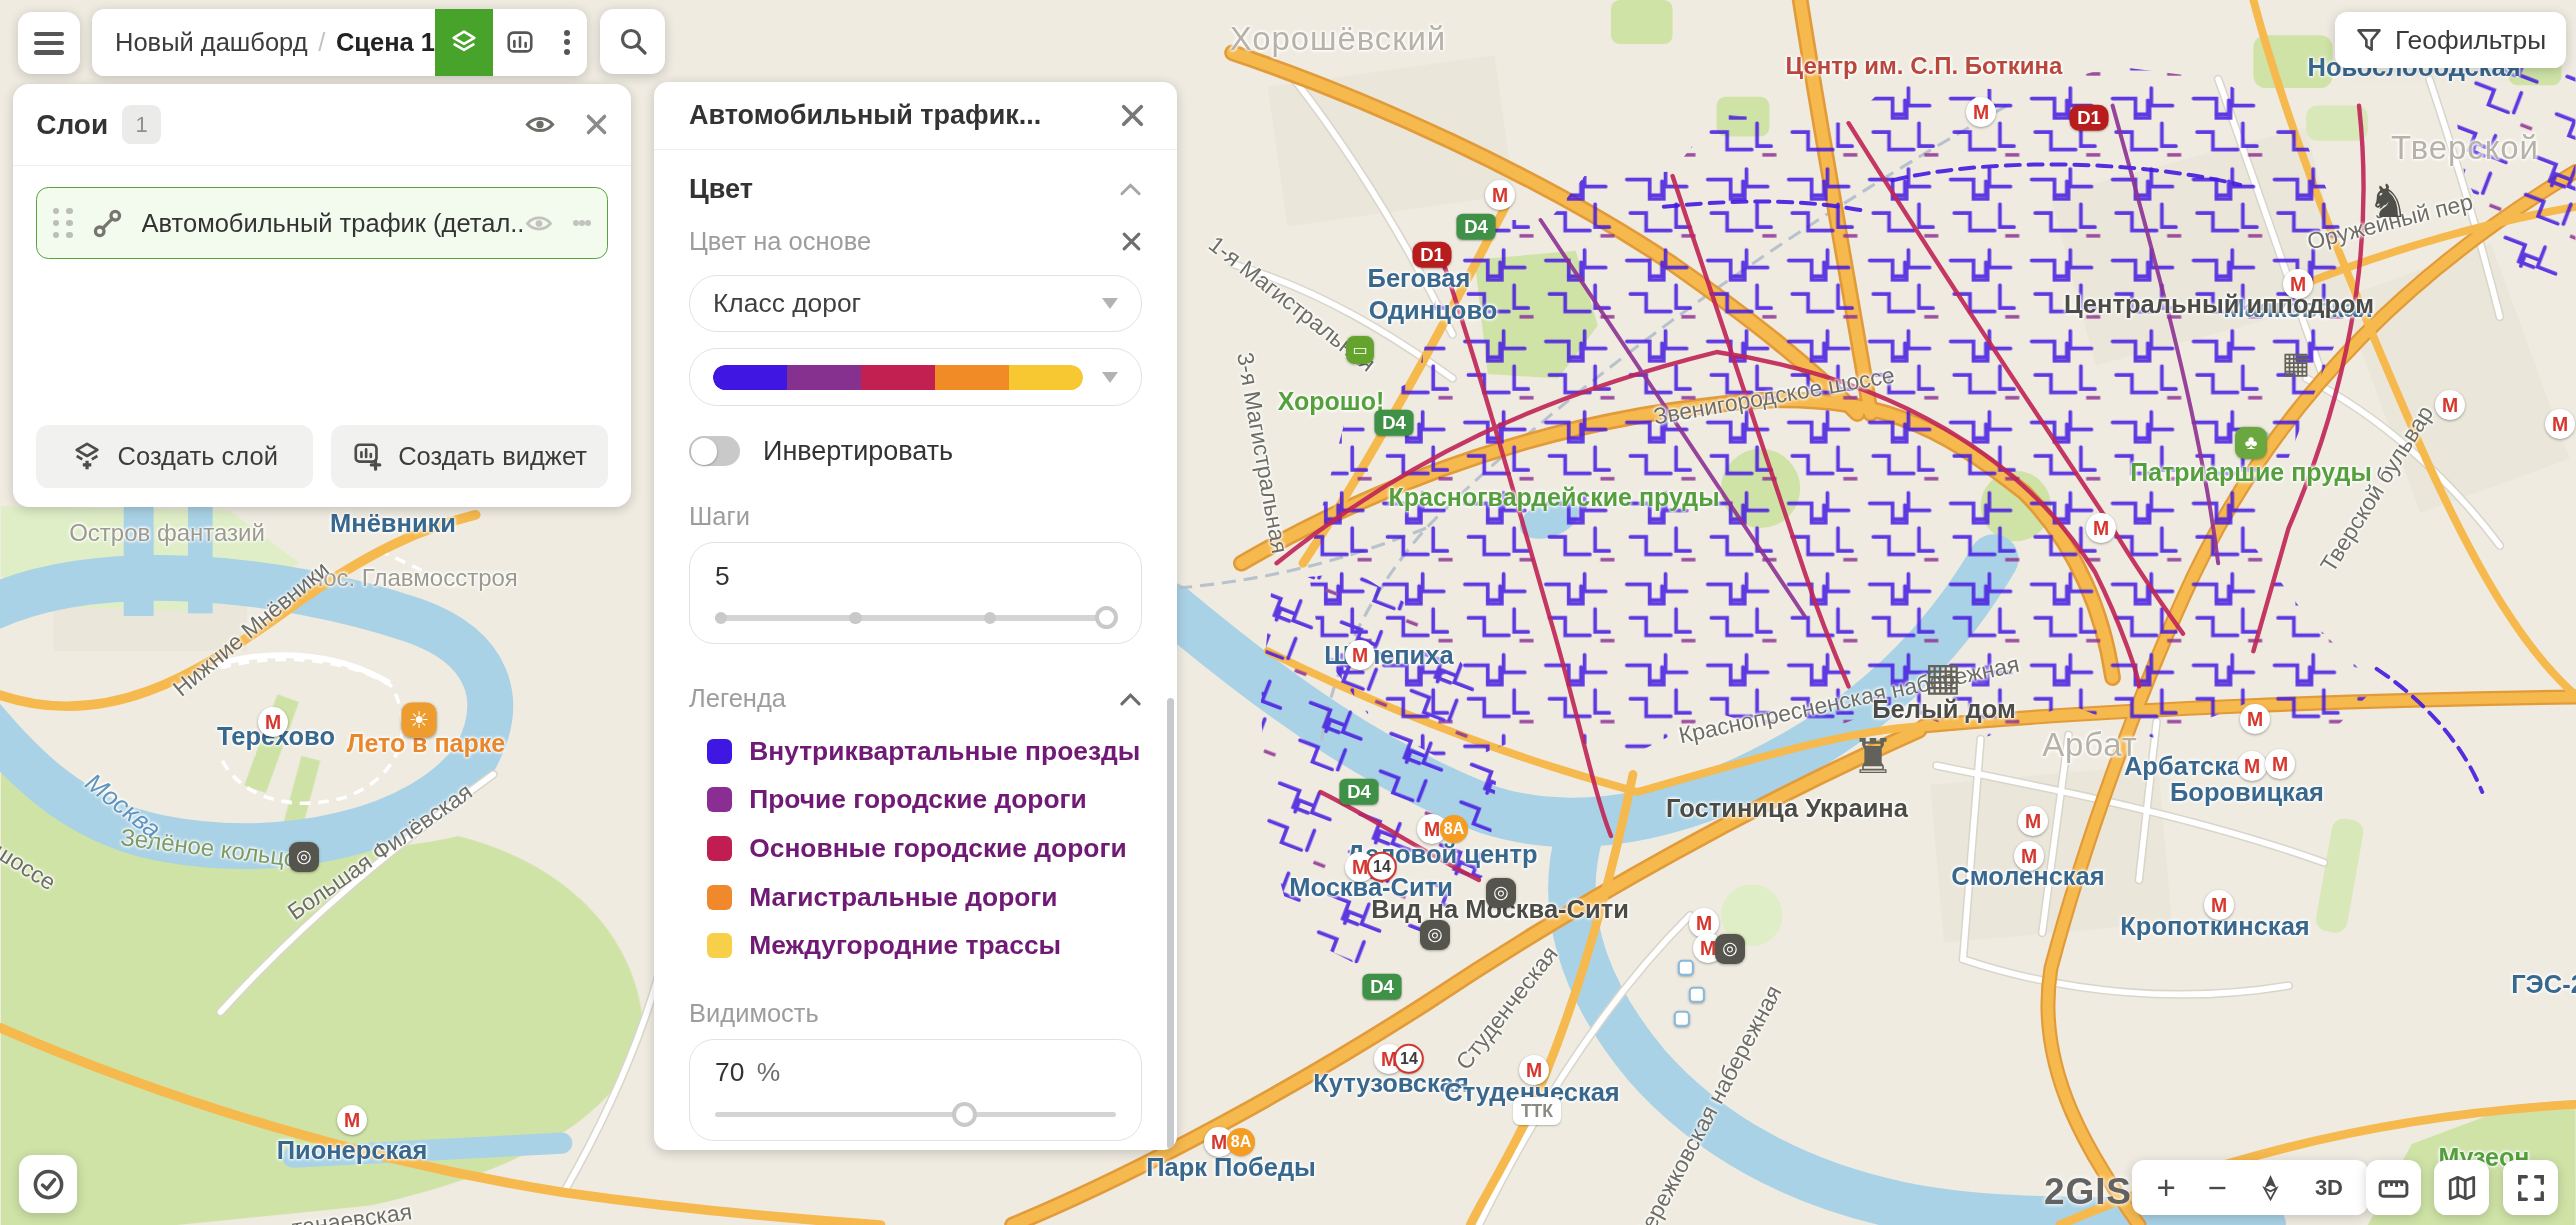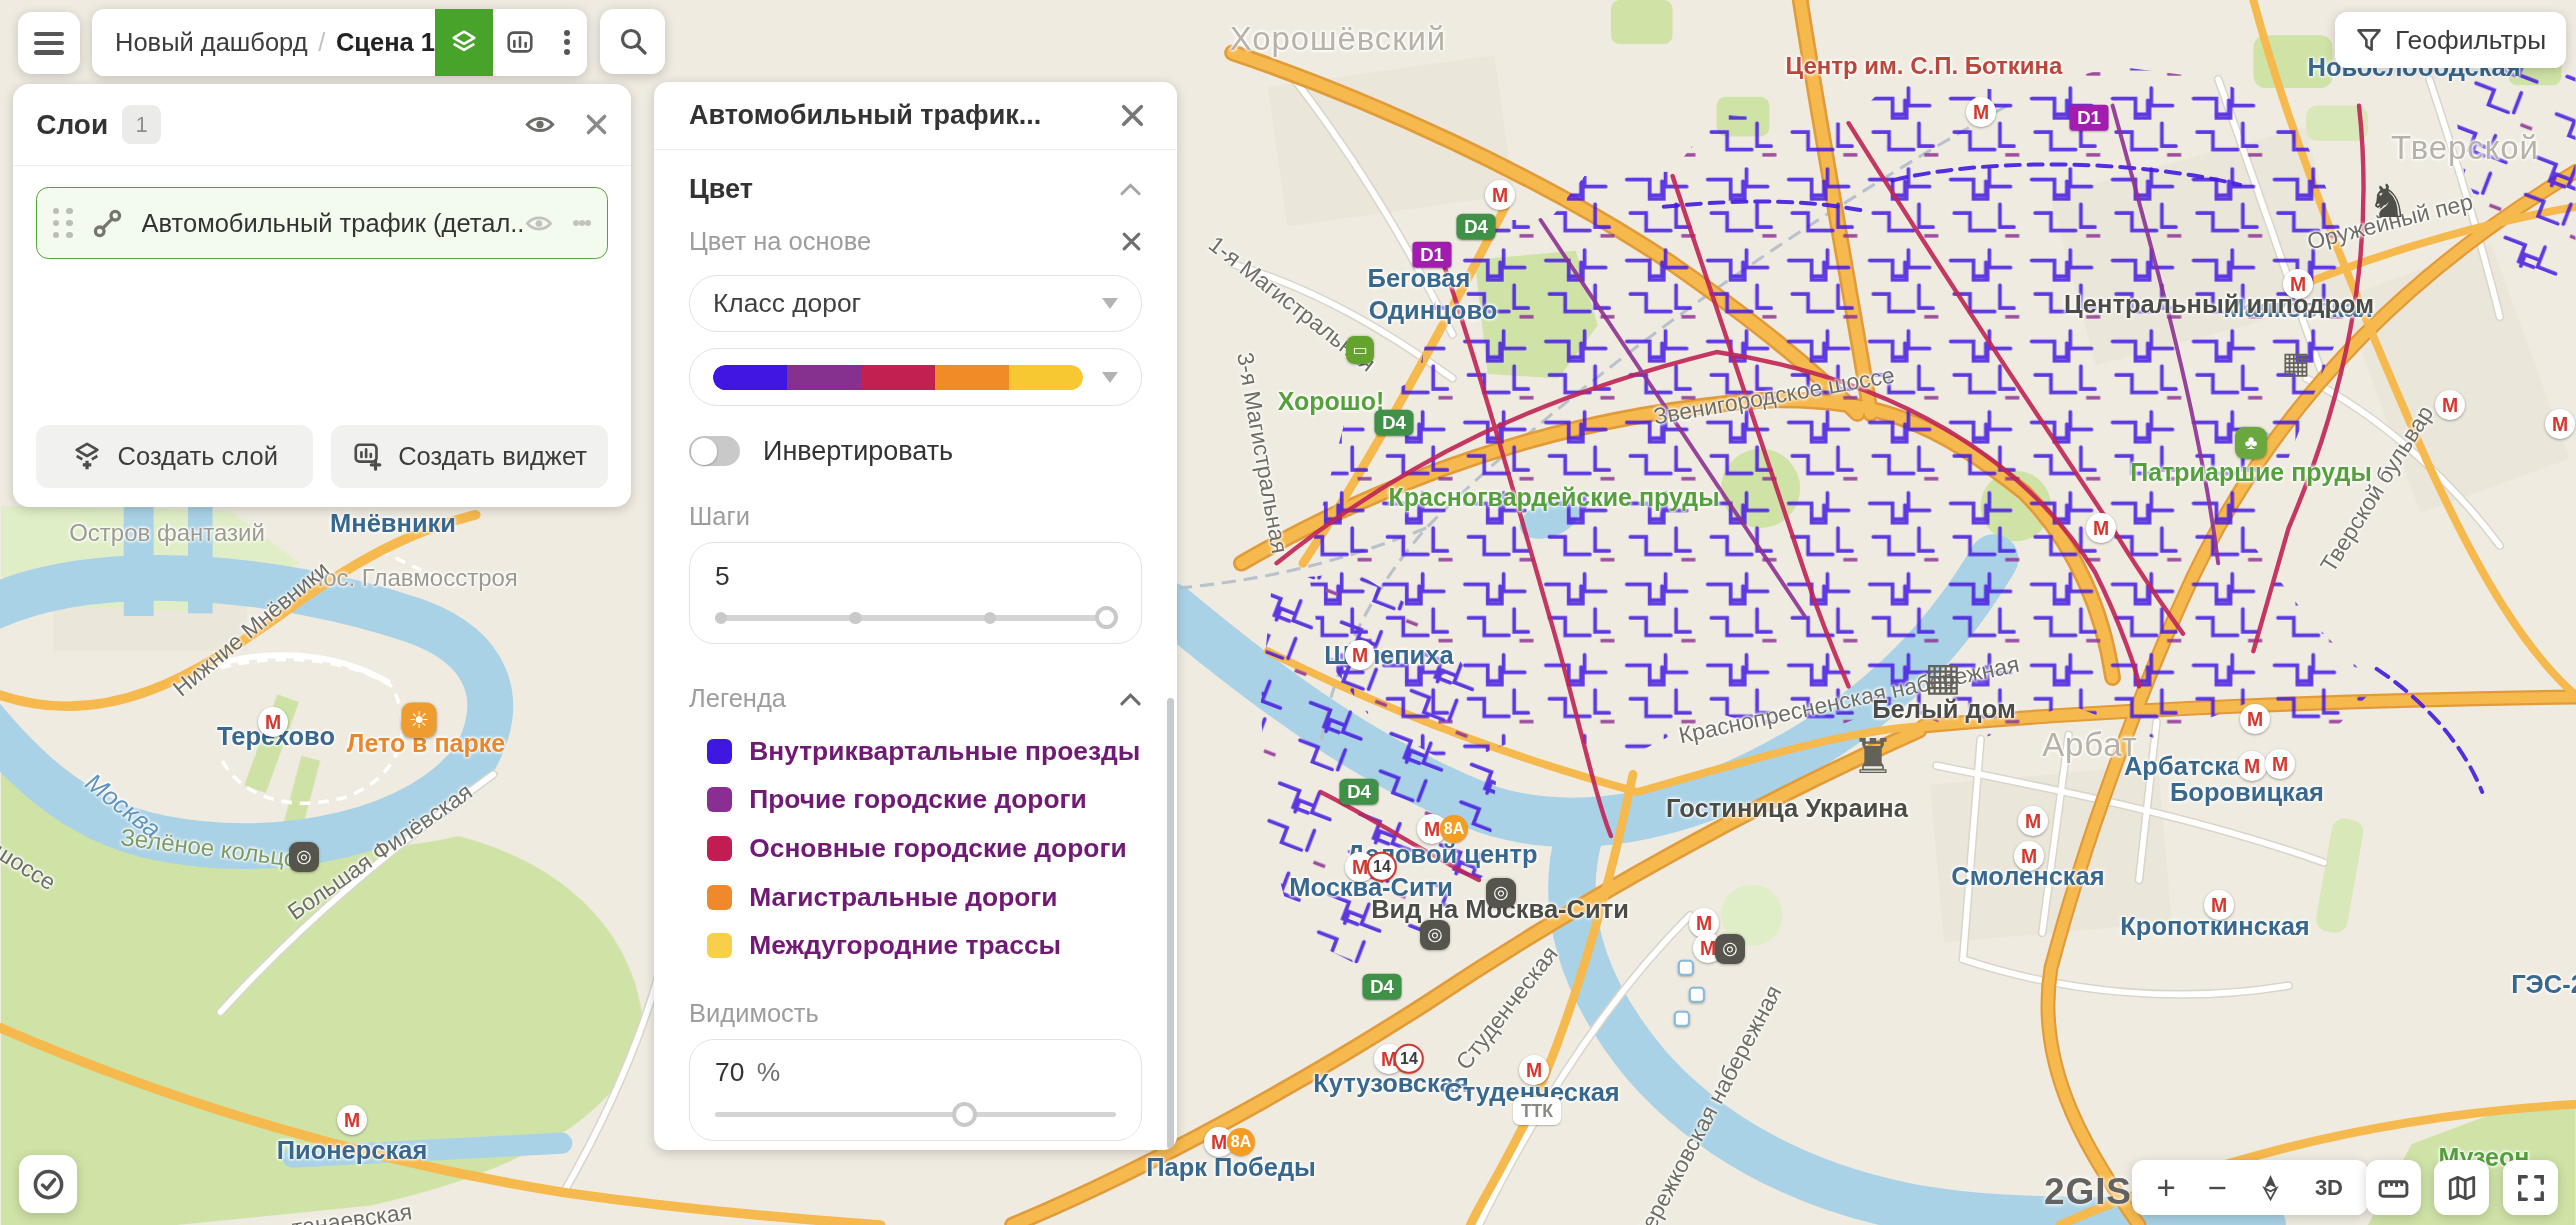--- a/index.html
+++ b/index.html
@@ -18,21 +18,21 @@
   .green{font-weight:700;font-size:25px;color:#55a03c}
   .green2{font-size:24px;color:#7e9a64}
   .red{font-weight:700;font-size:24px;color:#b9473c}
   .orange{font-weight:700;font-size:25px;color:#e8872b}
   .river{font-style:italic;font-size:25.5px;color:#5f94bd}
   .metro-icon{position:absolute;transform:translate(-50%,-50%);width:30px;height:30px;border-radius:50%;
       background:#fff;box-shadow:0 0.9px 2.6px rgba(0,0,0,.35);display:flex;align-items:center;justify-content:center;
       color:#d6372e;font-weight:700;font-size:19.4px;}
   .badge{position:absolute;transform:translate(-50%,-50%);display:flex;align-items:center;justify-content:center;
       font-weight:700;box-shadow:0 0.9px 1.8px rgba(0,0,0,.25);}
-  .b-d1{background:#a21caf;color:#fff;border-radius:4px;width:39px;height:26.4px;font-size:18.5px;}
+  .b-d1{background:#b91c1c;color:#fff;border-radius:10px;width:39px;height:26.4px;font-size:18.5px;}
   .b-d4{background:#3f9147;color:#fff;border-radius:6.2px;width:39px;height:26.4px;font-size:18.5px;}
   .b-l14{background:#fff;color:#3c3c3c;border:2.6px solid #cf3a30;border-radius:50%;width:26.4px;height:26.4px;font-size:16px;}
   .b-ttk{background:#fff;color:#8a8a82;border-radius:7px;width:48px;height:28px;font-size:17.6px;}
   .b-a8{background:#f59d22;color:#fff;border-radius:50%;width:28px;height:28px;font-size:16px;}
   .poi{position:absolute;transform:translate(-50%,-50%);display:flex;align-items:center;justify-content:center;line-height:1;}
 
   
   .card{position:absolute;background:#fff;border-radius:14px;box-shadow:0 2.6px 10.6px rgba(0,0,0,.18);}
   .iconbtn{display:flex;align-items:center;justify-content:center;cursor:pointer;}
 

